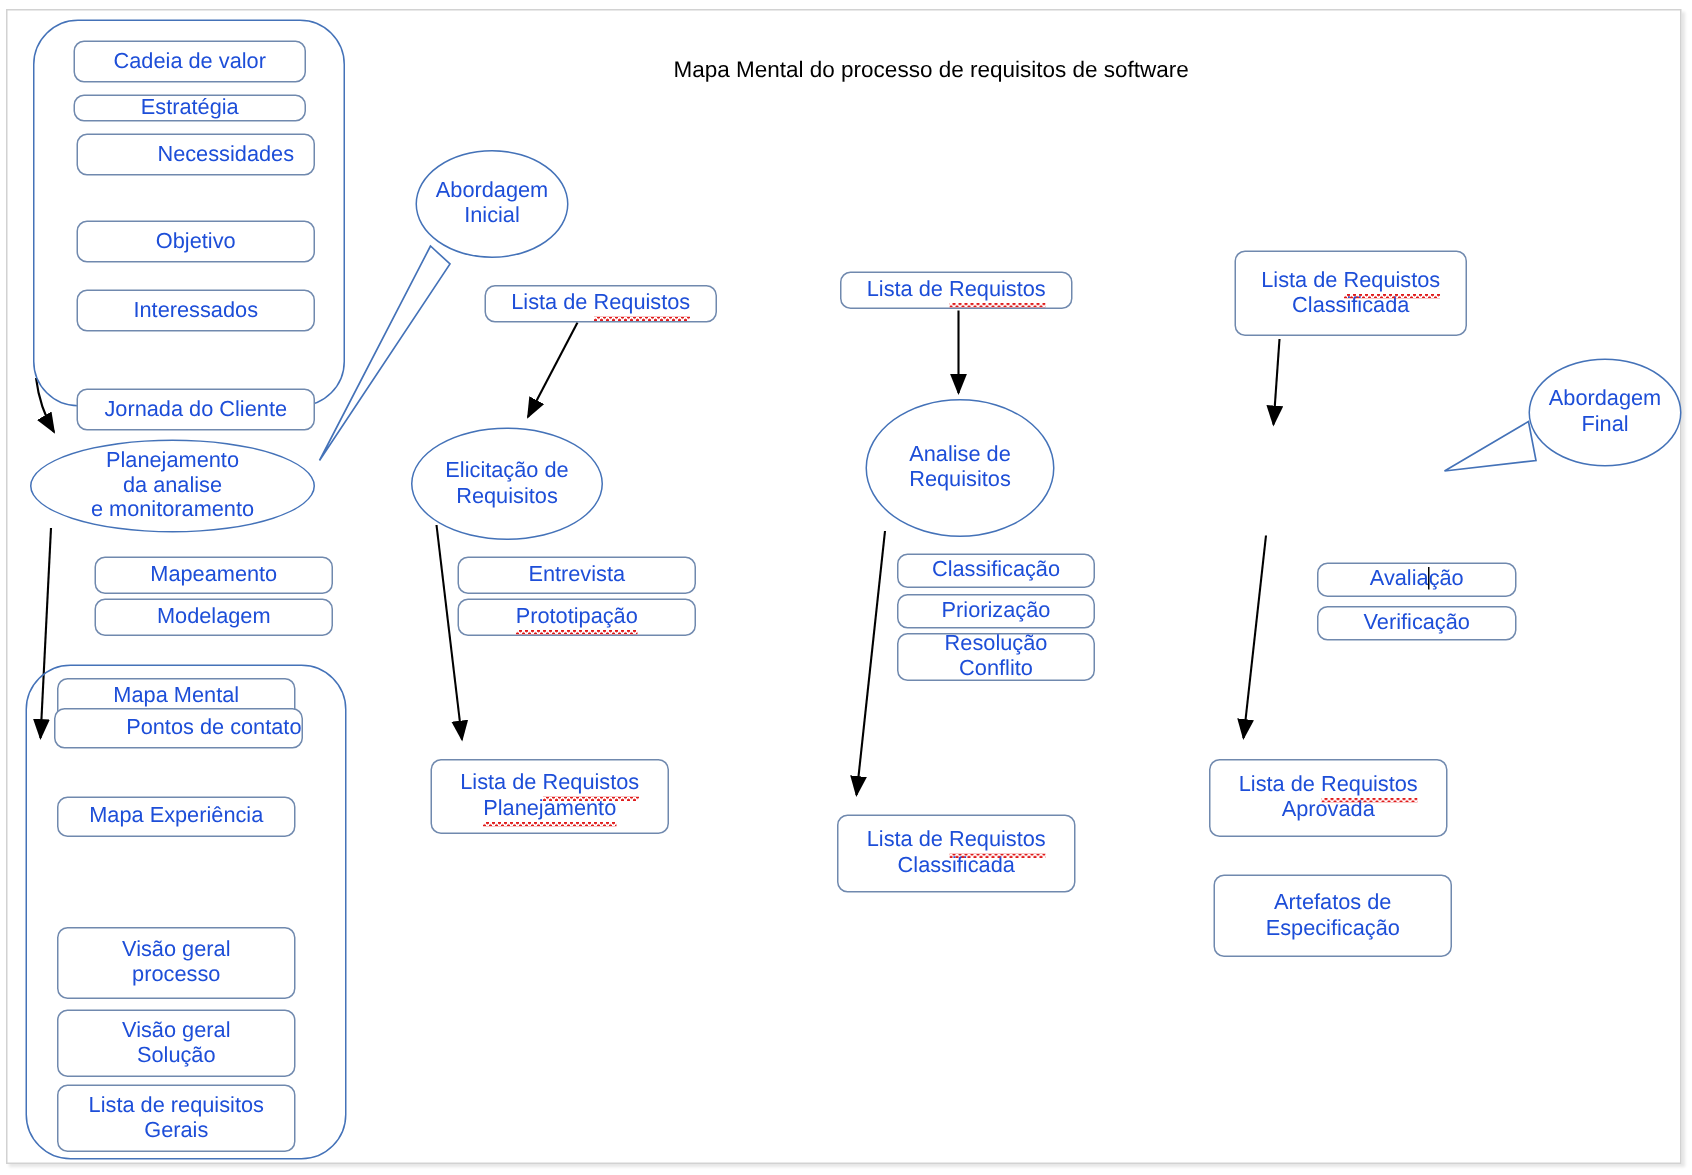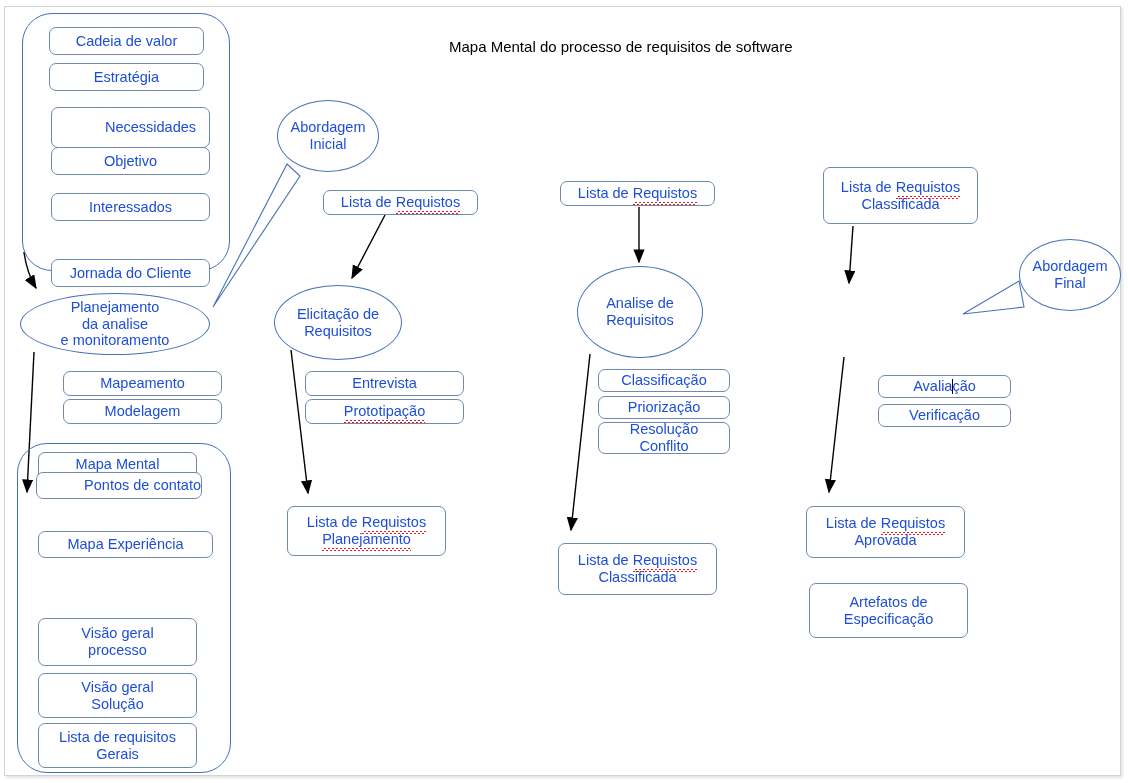--- a/index.html
+++ b/index.html
@@ -98,24 +98,24 @@
       <path d="M844,357 L829,492" fill="none" stroke="#000" stroke-width="1.4" marker-end="url(#ah)"></path>
     </svg>
 
     <div class="title" style="left:449px;top:38px;">Mapa Mental do processo de requisitos de software</div>
 
     <div class="node group" style="left:22px;top:13px;width:208px;height:258px;"></div>
 
     <div class="node rbox z" style="left:49px;top:27px;width:155px;height:28px;">
       <span>Cadeia de valor</span>
     </div>
-    <div class="node rbox z" style="left:49px;top:63px;width:155px;height:28px;">
+    <div class="node rbox z" style="left:49px;top:63px;width:155px;height:18px;">
       <span>Estratégia</span>
     </div>
-    <div class="node rbox z" style="left:51px;top:107px;width:159px;height:41px;padding-left:40px;">
+    <div class="node rbox z" style="left:51px;top:89px;width:159px;height:28px;padding-left:40px;">
       <span>Necessidades</span>
     </div>
     <div class="node rbox z" style="left:51px;top:147px;width:159px;height:28px;">
       <span>Objetivo</span>
     </div>
     <div class="node rbox z" style="left:51px;top:193px;width:159px;height:28px;">
       <span>Interessados</span>
     </div>
     <div class="node rbox z" style="left:51px;top:259px;width:159px;height:28px;">
       <span>Jornada do Cliente</span>
@@ -136,21 +136,21 @@
 
     <div class="node group" style="left:17px;top:443px;width:214px;height:330px;"></div>
 
     <div class="node rbox z" style="left:38px;top:452px;width:159px;height:42px;">
       <span>Mapa Mental
 Solução</span>
     </div>
     <div class="node rbox z" style="left:36px;top:472px;width:166px;height:27px;justify-content:flex-end;">
       <span>Pontos de contato</span>
     </div>
-    <div class="node rbox z" style="left:38px;top:531px;width:175px;height:27px;">
+    <div class="node rbox z" style="left:38px;top:531px;width:159px;height:27px;">
       <span>Mapa Experiência</span>
     </div>
     <div class="node rbox z" style="left:38px;top:618px;width:159px;height:48px;">
       <span>Visão geral
 processo</span>
     </div>
     <div class="node rbox z" style="left:38px;top:673px;width:159px;height:45px;">
       <span>Visão geral
 Solução</span>
     </div>

